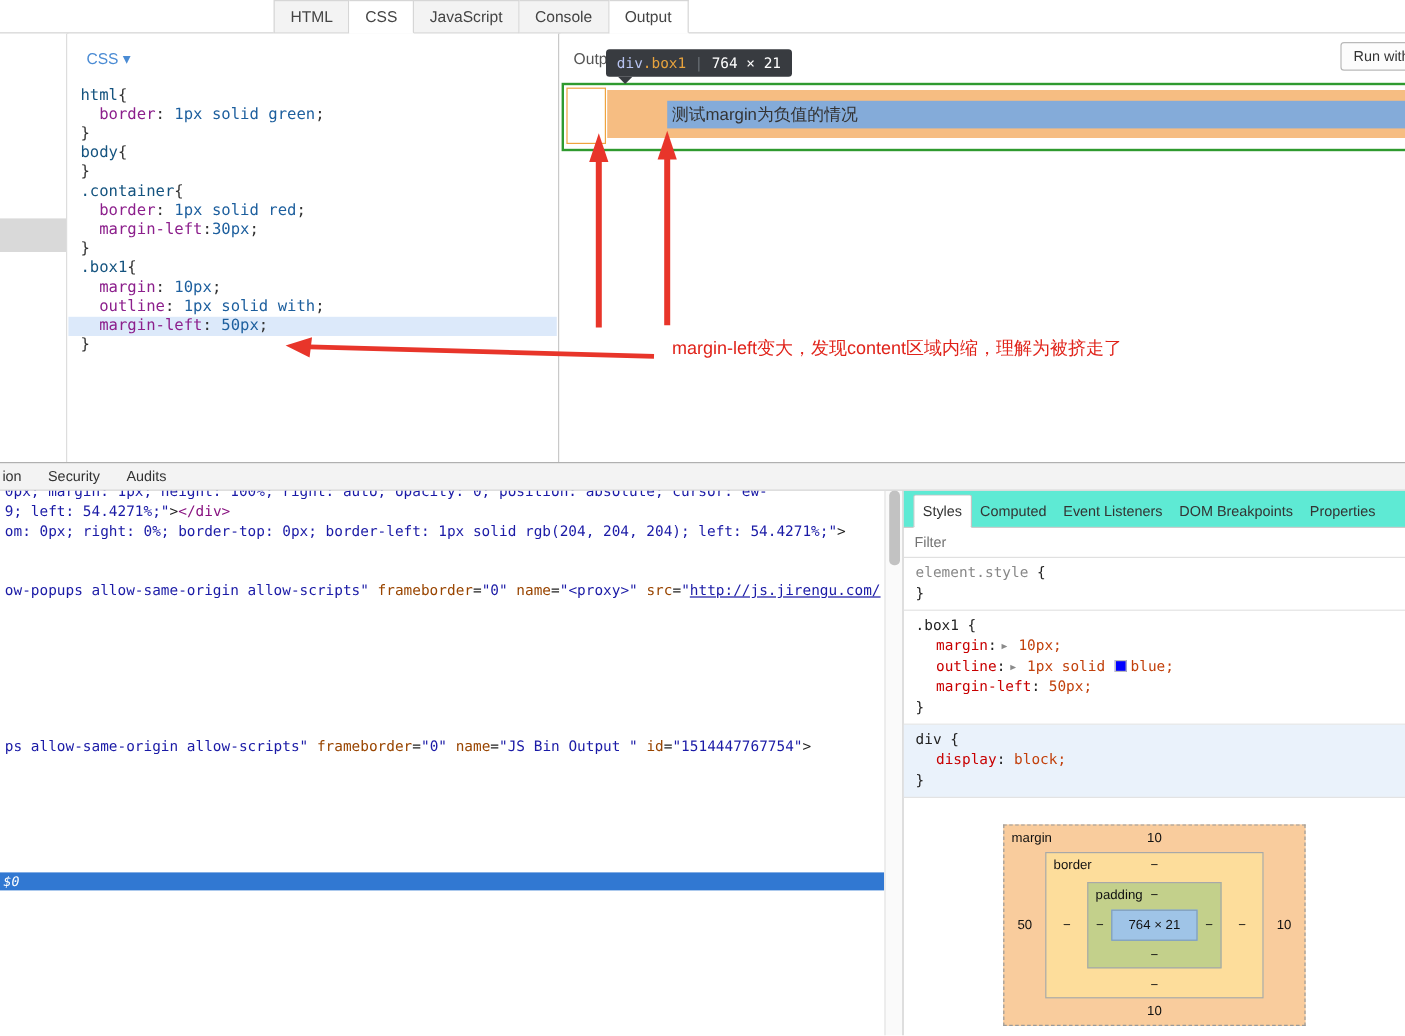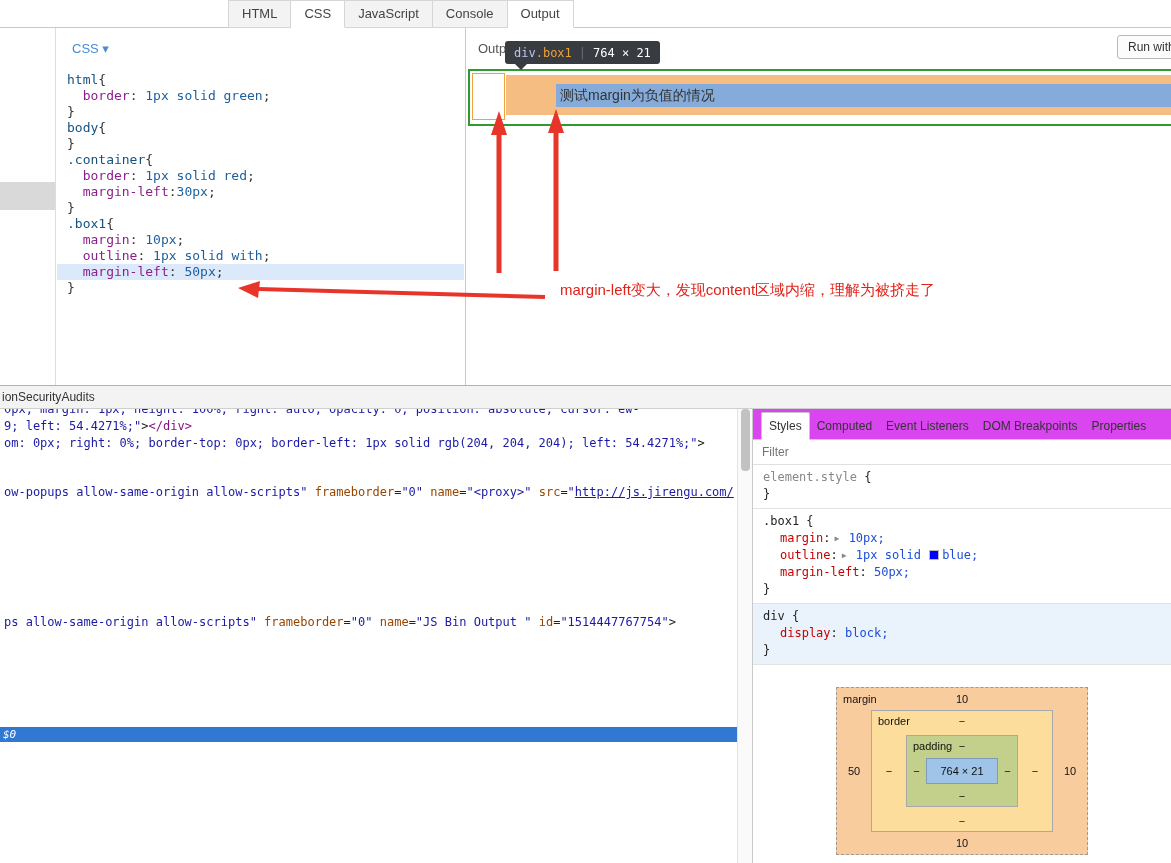--- a/index.html
+++ b/index.html
@@ -59,51 +59,51 @@
               white-space:nowrap; overflow:hidden; }
 
   
   .anno { position:absolute; left:0; top:0; width:1171px; height:863px; z-index:40; pointer-events:none; }
   .anno-note { position:absolute; left:560px; top:281px; font-size:15px; color:#e0231a;
                z-index:40; white-space:nowrap; }
 
   
   .dt-bar { position:absolute; left:0; top:385px; width:1171px; height:24px; background:#f3f3f3;
             border-top:1px solid #b0b0b0; border-bottom:1px solid #cfcfcf; }
-  .dt-tab { display:inline-block; font-size:12px; color:#333; line-height:22px; }
+  .dt-tab { display:inline-block; font-size:12px; color:#333; line-height:22px; margin-left:22px; }
   .dt-tab:first-child { margin-left:2px; }
 
   .elements { position:absolute; left:0; top:409px; width:737px; height:454px; background:#fff;
               overflow:hidden; font-family:"DejaVu Sans Mono", monospace; font-size:12px; }
   .el-line { position:absolute; left:4px; white-space:pre; line-height:14px; }
   .t-val { color:#1a1aa6; } .t-attr { color:#994500;text-align:right; }
   .t-tag { color:#881280; } .t-plain{ color:#222; }
   .t-link{ color:#1a1aa6; text-decoration:underline; cursor:pointer; }
   .sel-bar { position:absolute; left:0; top:318px; width:737px; height:15px; background:#3178d2; }
   .sel-marker { position:absolute; left:3px; top:1px; color:#fff; font-style:italic; font-size:11px; }
 
   .v-scroll { position:absolute; left:737px; top:409px; width:15px; height:454px; background:#fafafa;
               border-left:1px solid #e3e3e3; }
   .v-thumb { position:absolute; left:3px; top:0; width:9px; height:62px; background:#c2c2c2; border-radius:4px; }
 
   .styles { position:absolute; left:752px; top:409px; width:419px; height:454px; background:#fff;
             border-left:1px solid #c9c9c9; overflow:hidden; }
-  .st-tabs { height:31px; background:#d946ef; border-bottom:1px solid #ccc; display:flex;
+  .st-tabs { height:31px; background:#5eead4; border-bottom:1px solid #ccc; display:flex;
              align-items:flex-end; padding-left:8px; }
   .st-tab { font-size:12px; color:#333; padding:6px 7px; white-space:nowrap; }
   .st-tab.active { background:#fff; border:1px solid #c4c4c4; border-bottom:1px solid #fff;
              margin-bottom:-1px; border-radius:2px 2px 0 0; }
   .filter-row { height:25px; line-height:25px; padding-left:9px; font-size:12px; color:#737373;
              border-bottom:1px solid #e0e0e0; }
   .rules { font-family:"DejaVu Sans Mono", monospace; font-size:12px; line-height:17px; color:#222; }
   .rule { padding:4px 10px 5px; border-bottom:1px solid #e3e3e3; }
   .rule-hl { background:#eaf2fb; }
   .rsel { color:#222; } .rsel.muted { color:#888; }
   .prop { padding-left:17px; }
-  .pname { color:#c80000; } .pval { color:#1d4ed8; white-space:pre; }
+  .pname { color:#c80000; } .pval { color:#c2410c; white-space:pre; }
   .parrow { color:#8a8a8a; font-size:8px; margin:0 2px 0 4px; vertical-align:1px; }
   .swatch { display:inline-block; width:10px; height:10px; border:1px solid #bdbdbd; margin:0 3px -1px 1px; }
   .rbrace { color:#222; }
 
   
   .metrics { margin-top:22px; display:flex; justify-content:center;
              font-family:"Liberation Sans", sans-serif; font-size:11px; color:#111; }
   .mrow { position:relative; height:22px; display:flex; align-items:center; justify-content:center; }
   .m-border .mrow, .m-padding .mrow { height:20px; }
   .mlabel { position:absolute; left:6px; top:50%; transform:translateY(-50%); }

